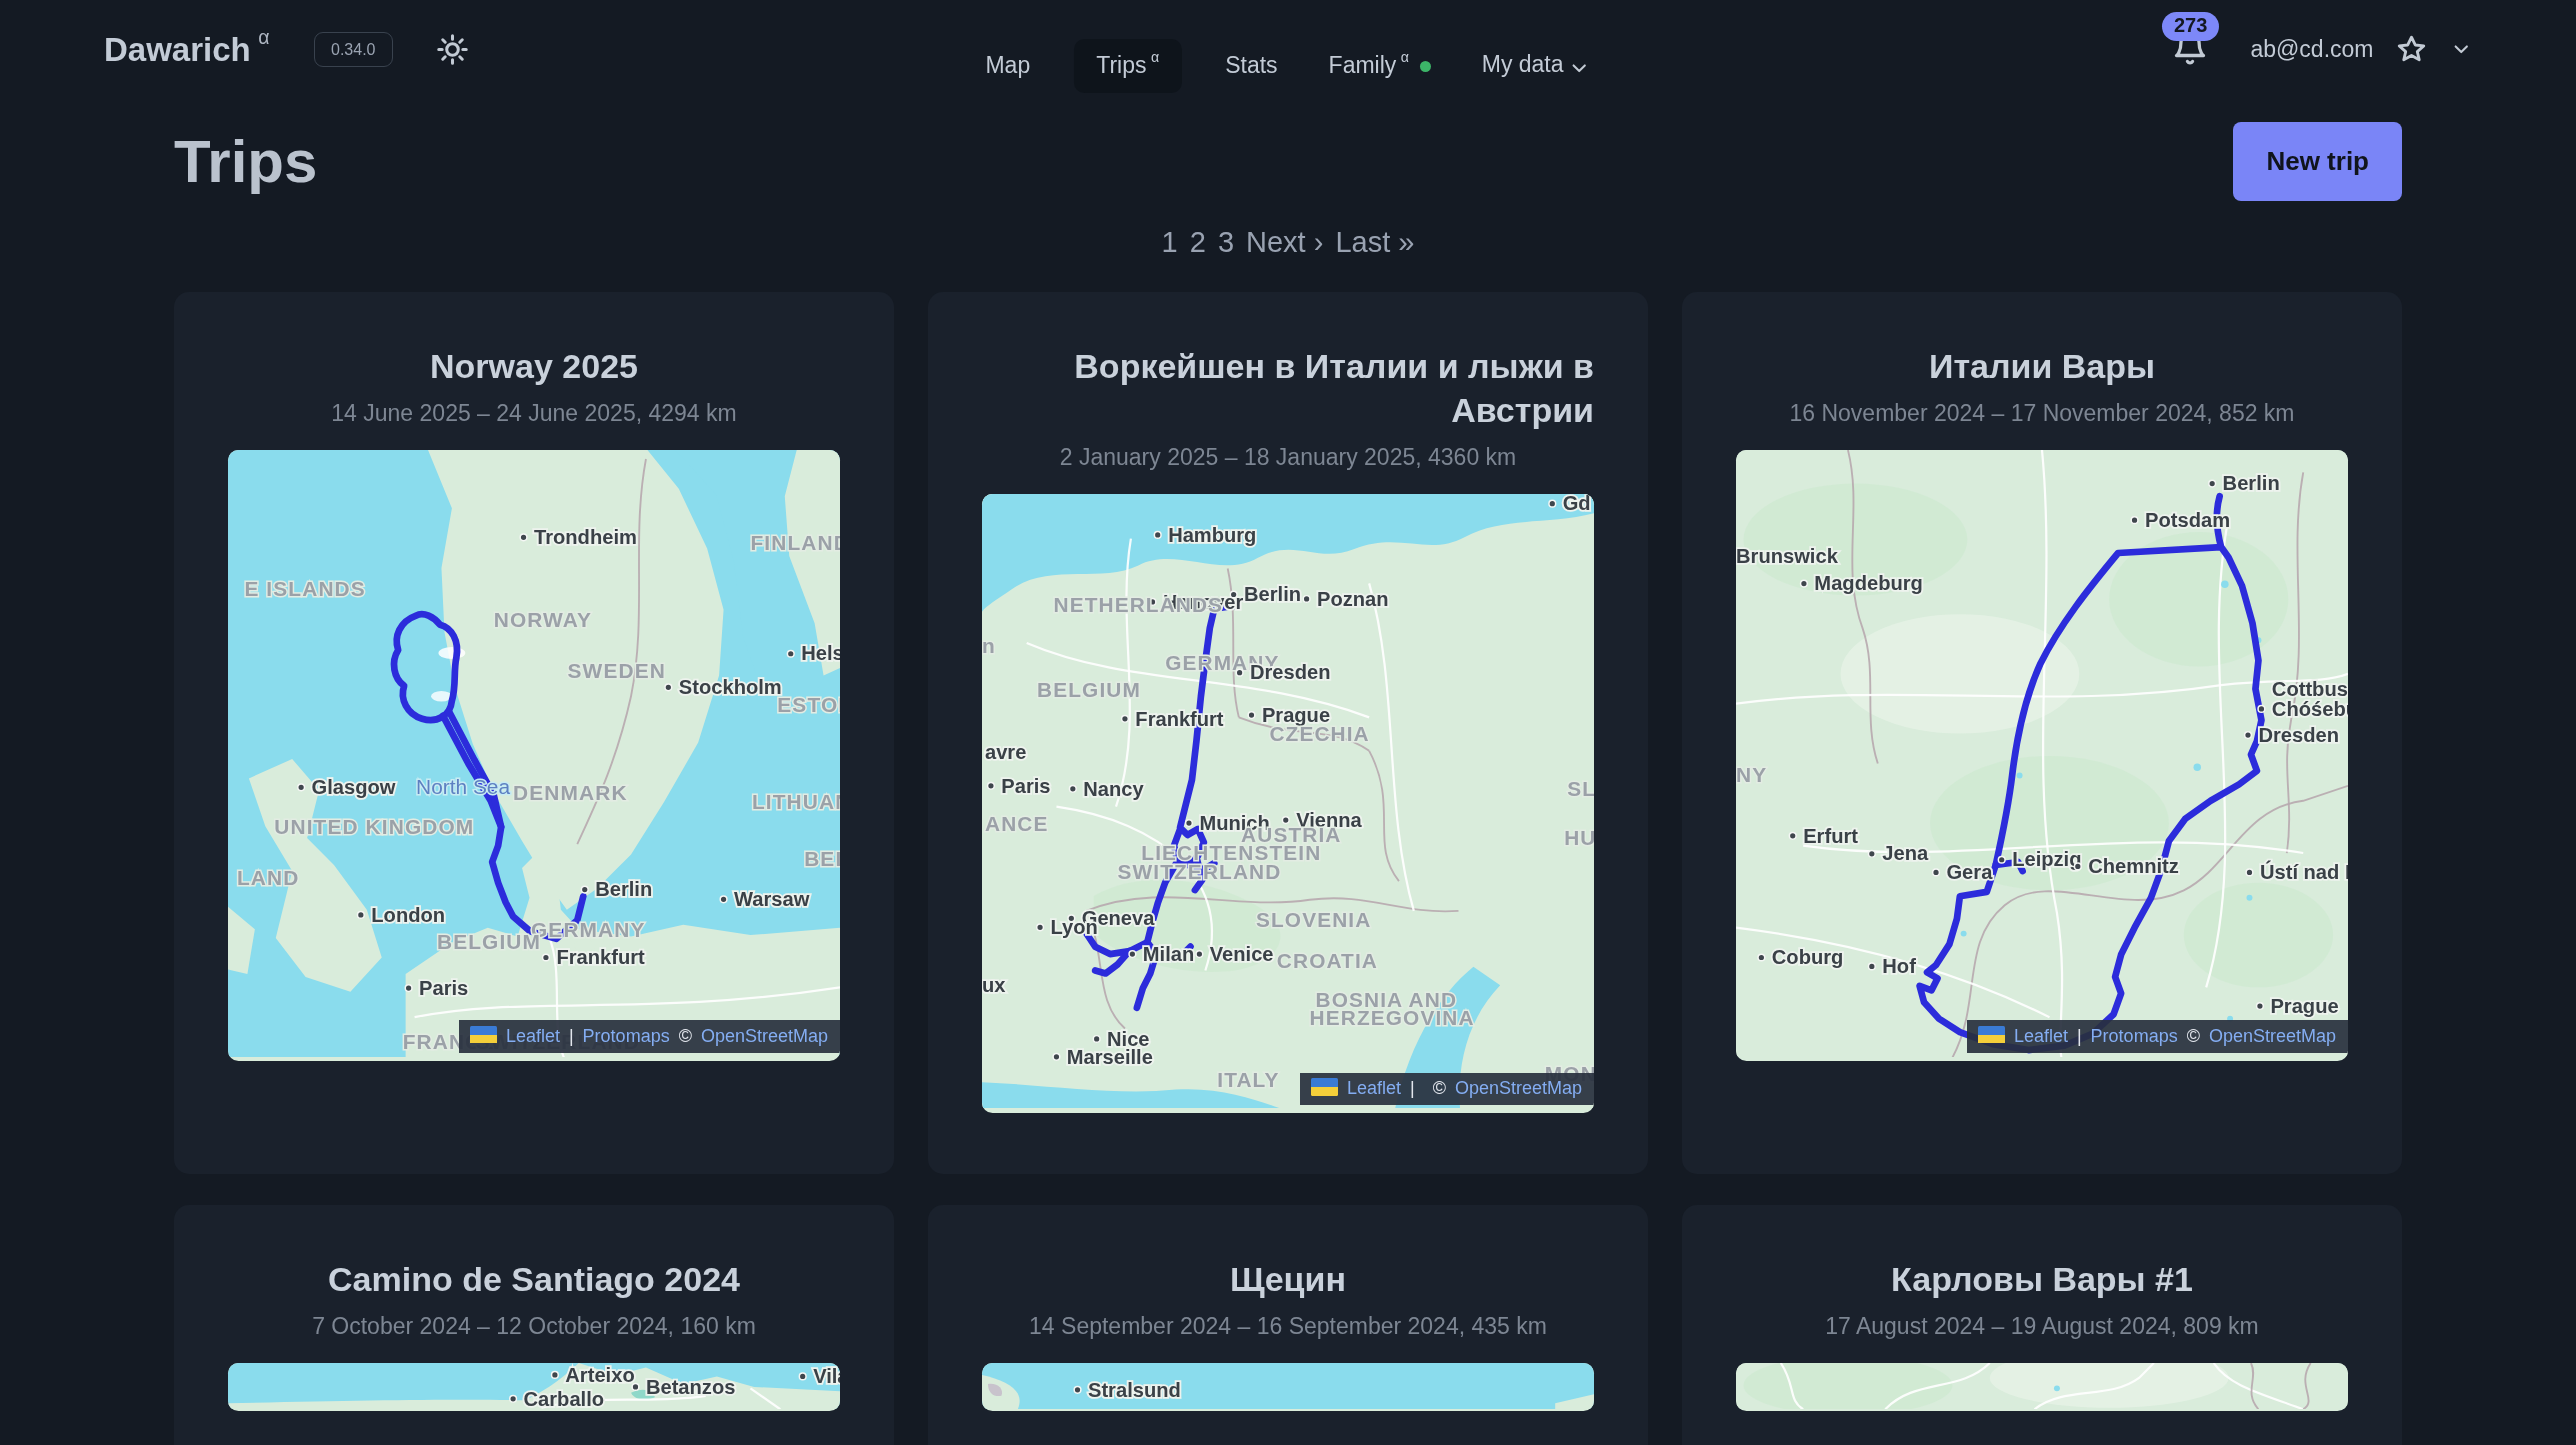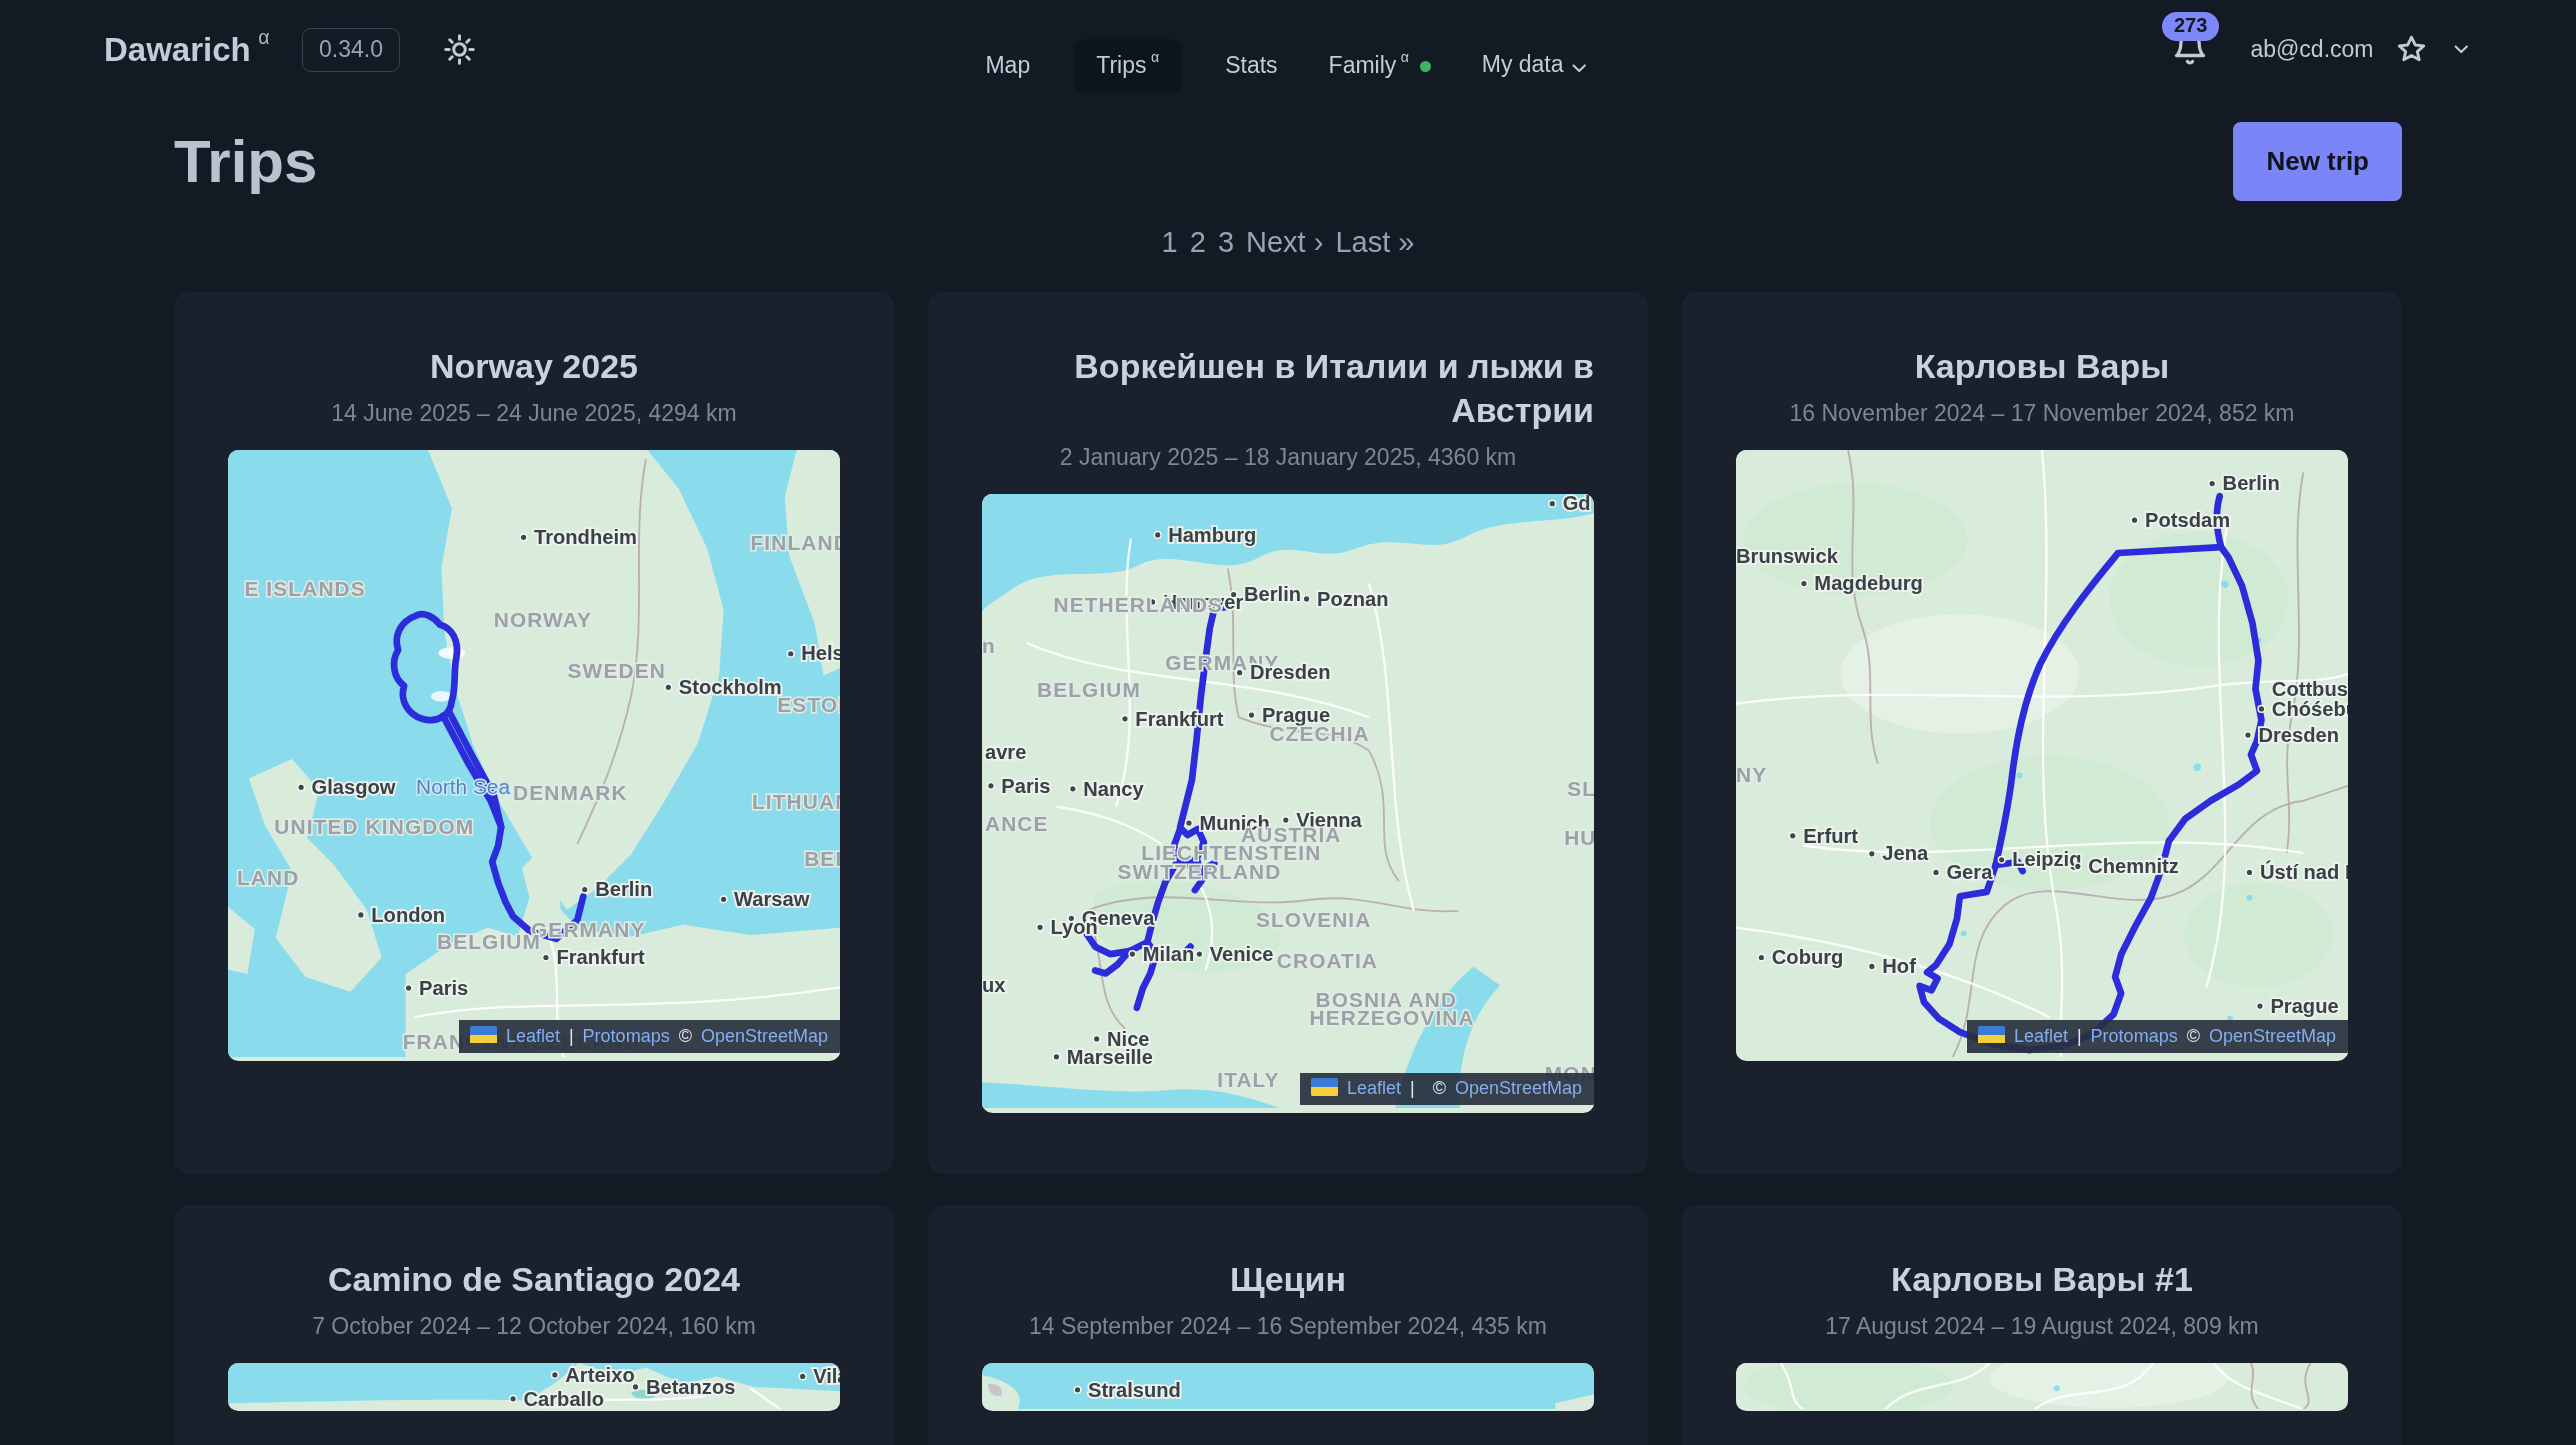--- a/index.html
+++ b/index.html
@@ -3,22 +3,22 @@
 <meta charset="utf-8">
 <style>
   * { box-sizing: border-box; }
   html,body { width:2576px; height:1445px; margin:0; overflow:hidden;
     background:#141a23; font-family:"Liberation Sans", sans-serif; }
 
   
   .topnav { position:relative; height:99px; display:flex; align-items:center; padding:0 104px; }
   .brand { display:flex; align-items:flex-start; gap:7.5px; color:#c3cbd6; font-size:33px; font-weight:700; }
   .brand sup { font-size:19.5px; font-weight:400; margin-top:-4.5px; color:#aeb6c2; }
-  .version-badge { margin-left:32px; border:1.5px solid #39424e; border-radius:9px; padding:7.5px 16.5px;
-    color:#9aa3b1; font-size:23px;text-align:center; }
+  .version-badge { margin-left:44px; border:1.5px solid #39424e; border-radius:9px; padding:7.5px 16.5px;
+    color:#9aa3b1; font-size:16px;text-align:center; }
   .theme-toggle { margin-left:43px; display:flex; align-items:center; cursor:pointer; }
   .nav-center { position:absolute; left:50%; top:16px; height:99px; transform:translateX(-50%);
     display:flex; align-items:center; gap:36px; }
   .nav-link { color:#c3cbd6; font-size:23px; display:flex; align-items:flex-start; gap:4.5px; cursor:pointer;
     padding:12px 7.5px; border-radius:10.5px; }
   .nav-link sup { font-size:14.2px; margin-top:-3px; }
   .nav-link.active { background:#0e141b; padding:13.5px 22.5px; }
   .status-dot { width:11.2px; height:11.2px; border-radius:50%; margin-top:9px; margin-left:6px; }
   .chev { margin-top:6px; }
   .nav-right { margin-left:auto; display:flex; align-items:center; gap:22.5px; }
@@ -320,21 +320,21 @@
         <span class="plain">|</span>
         <span class="lnk"></span>
         <span class="plain">©</span>
         <span class="lnk">OpenStreetMap</span>
       </div>
     </div>
   </section>
 
   <section class="trip-card">
     <div class="trip-title">
-        <h2>Карловы Вары</h2>
+        <h2>Италии Вары</h2>
       </div>
     <div class="trip-dates">16 November 2024 – 17 November 2024, 852 km</div>
     <div class="map-box h1">
       <svg viewBox="0 0 820 814" preserveAspectRatio="none">
         <rect class="land" width="820" height="814"></rect>
         <ellipse class="shade" cx="160" cy="120" rx="150" ry="75"></ellipse>
         <ellipse class="shade" cx="620" cy="200" rx="120" ry="90"></ellipse>
         <ellipse class="shade2" cx="300" cy="300" rx="160" ry="80"></ellipse>
         <ellipse class="shade" cx="420" cy="500" rx="160" ry="90"></ellipse>
         <ellipse class="shade" cx="700" cy="650" rx="100" ry="70"></ellipse>

